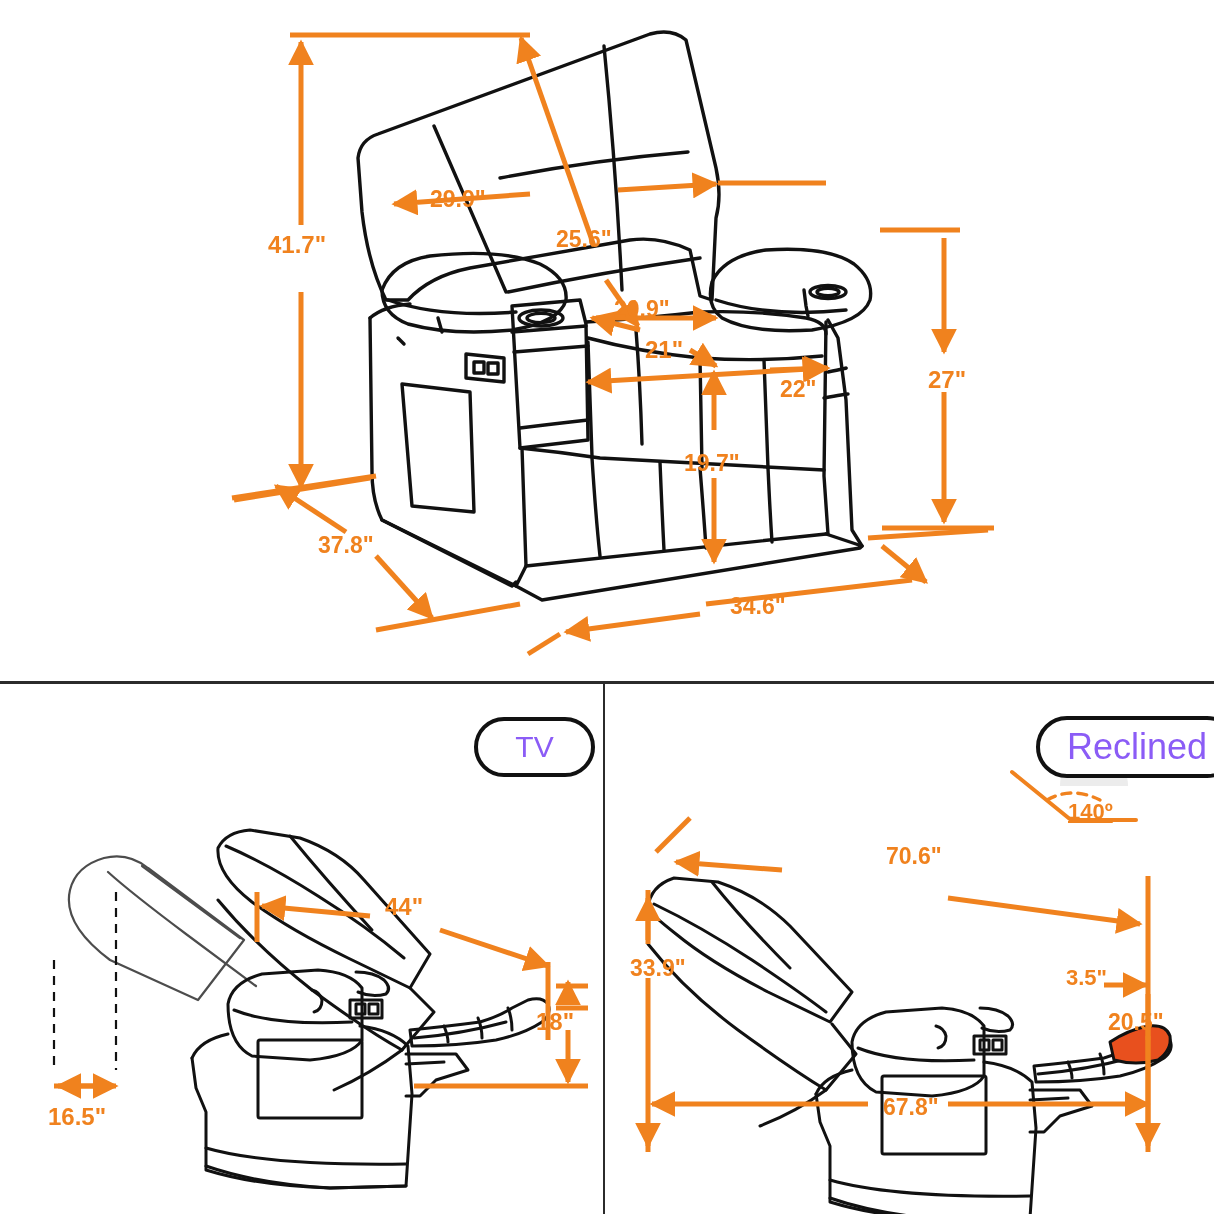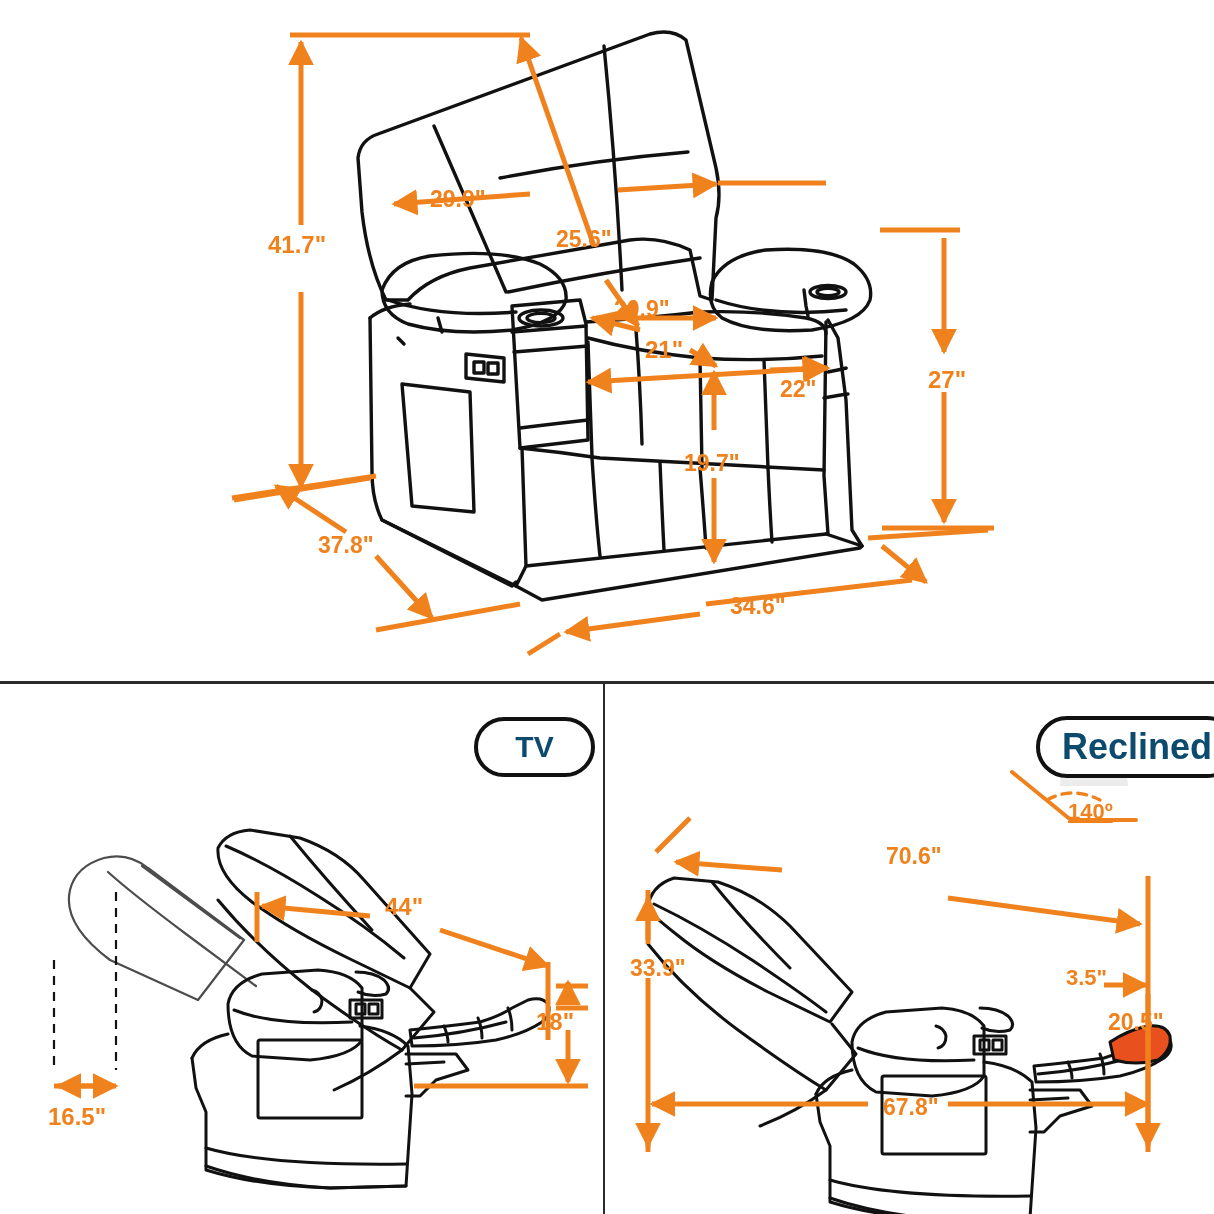--- a/index.html
+++ b/index.html
@@ -31,22 +31,22 @@
     font-family: "Liberation Sans", sans-serif;
     white-space: nowrap;
     line-height: 1;
     user-select: none;
   }
   .badge {
     position: absolute;
     border: 4px solid #111111;
     border-radius: 999px;
     background: #ffffff;
-    color: #0c4a6e;
-    font-weight: bold;
+    color: #8b5cf6;
+    font-weight: normal;
     font-family: "Liberation Sans", sans-serif;
     display: flex;
     align-items: center;
     justify-content: center;
     line-height: 1;
     user-select: none;
   }
   .divider {
     position: absolute;
     background: #2b2b2b;

